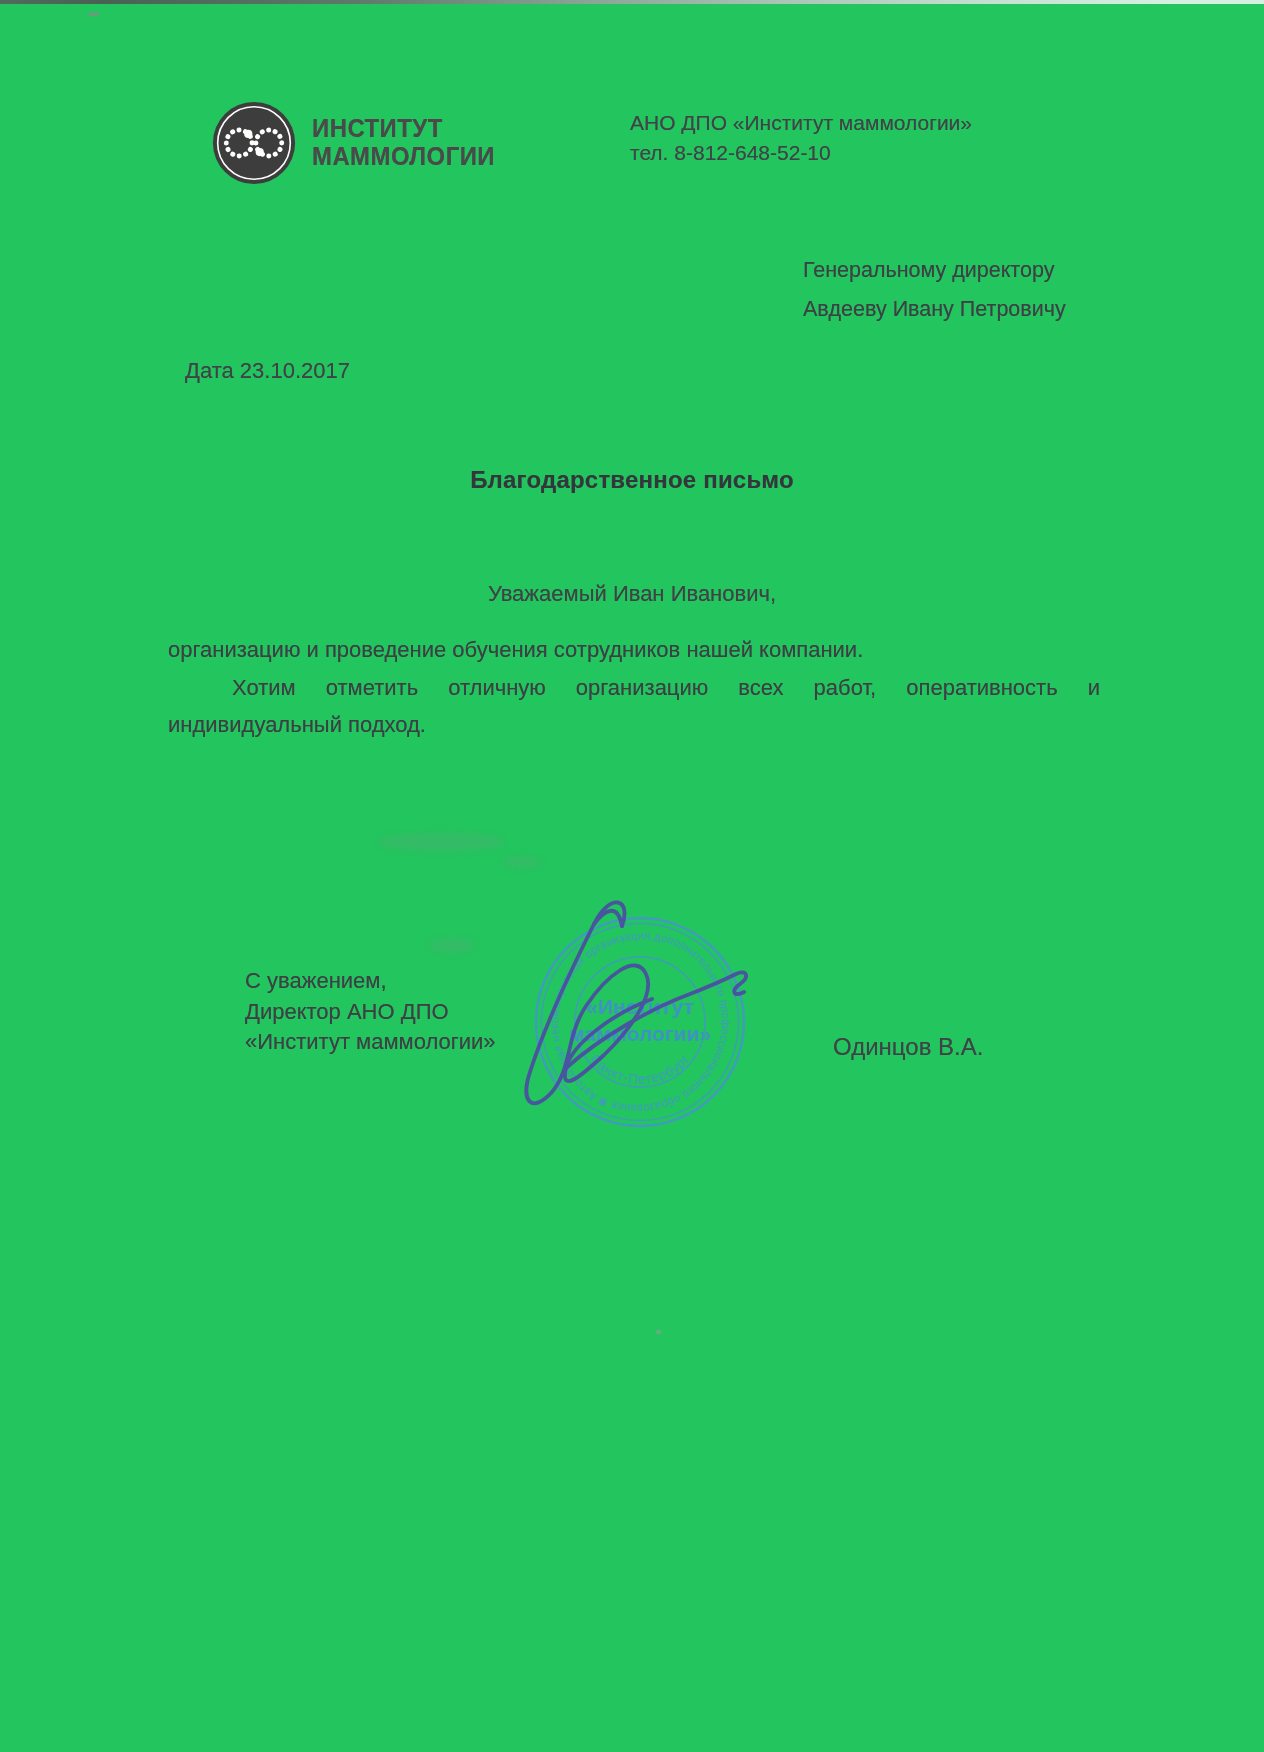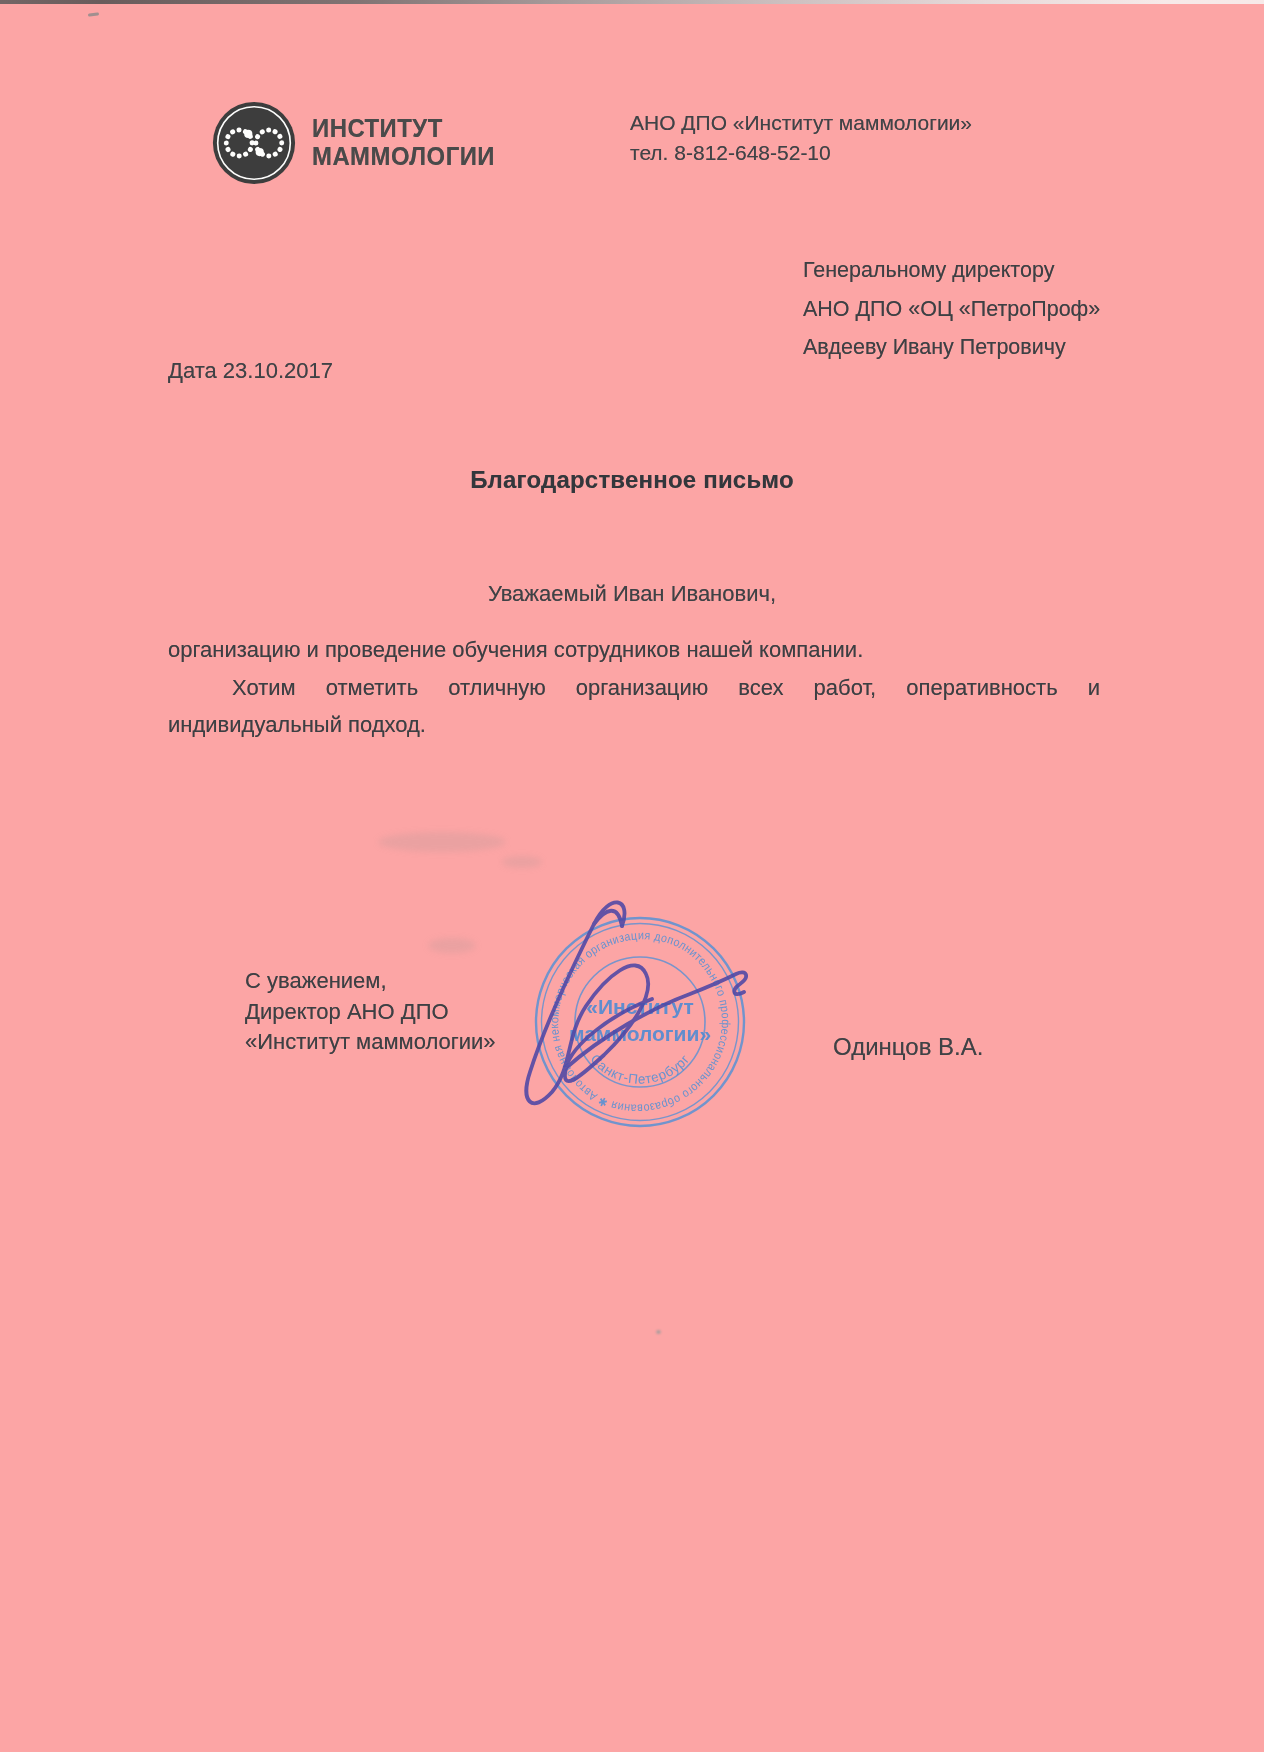--- a/index.html
+++ b/index.html
@@ -1,18 +1,18 @@
 <!DOCTYPE html>
 <html><head>
 <meta charset="utf-8">
 <style>
   html,body{margin:0;padding:0;background:#e9e9e9;}
   #page{
     position:relative;width:1264px;height:1752px;margin:0 auto;
-    background:#fca5a5;overflow:hidden;
+    background:#22c55e;overflow:hidden;
     font-family:"Liberation Sans",sans-serif;color:#3f4246;
   }
   .abs{position:absolute;}
   .doc-text{text-shadow:0 0 0.4px rgba(70,70,70,0.55);}
   
   .scan-top{
     left:0;top:0;width:1264px;height:4px;
     background:linear-gradient(to right,#5a5a5a 0%,#4f4f4f 8%,#6a6a6a 28%,#9a9a9a 45%,#c4c4c4 62%,#e3e3e3 78%,#f6f6f5 92%);
     opacity:.85;
   }
@@ -23,21 +23,21 @@
   .logo-svg{left:211px;top:100px;width:86px;height:86px;}
   .logo-text{
     left:312px;top:114px;font-size:26px;font-weight:bold;color:#4a4a4a;
     line-height:28px;letter-spacing:0.5px;transform:scaleX(0.92);transform-origin:left top;
   }
   
   .header-block{left:630px;top:108px;font-size:21px;line-height:29.5px;color:#404347;}
   
   .recipient-block{left:803px;top:251px;font-size:21.5px;line-height:38.5px;color:#3d4044;}
   
-  .date-line{left:168px;top:358px;font-size:22px;}
+  .date-line{left:185px;top:358px;font-size:22px;}
   
   .title-line{left:0;top:466px;width:1264px;text-align:center;font-size:24px;font-weight:bold;color:#33373c;letter-spacing:0.2px;}
   
   .salutation{left:0;top:581px;width:1264px;text-align:center;font-size:22px;}
   
   .body-block{left:168px;top:631px;width:932px;font-size:22px;color:#3c3f43;}
   .body-line{line-height:37.5px;white-space:normal;}
   .jline{text-align:justify;text-align-last:justify;}
   .indent{padding-left:64px;}
   
@@ -72,21 +72,20 @@
     <div>МАММОЛОГИИ</div>
   </div>
 
   <div class="abs header-block doc-text">
     <div>АНО ДПО «Институт маммологии»</div>
     <div>тел. 8-812-648-52-10</div>
   </div>
 
   <div class="abs recipient-block doc-text">
     <div>Генеральному директору</div>
-    <div>АНО ДПО «ОЦ «ПетроПроф»</div>
     <div>Авдееву Ивану Петровичу</div>
   </div>
 
   <div class="abs date-line doc-text">Дата 23.10.2017</div>
 
   <div class="abs title-line doc-text">Благодарственное письмо</div>
 
   <div class="abs salutation doc-text">Уважаемый Иван Иванович,</div>
 
   <div class="abs body-block doc-text">

